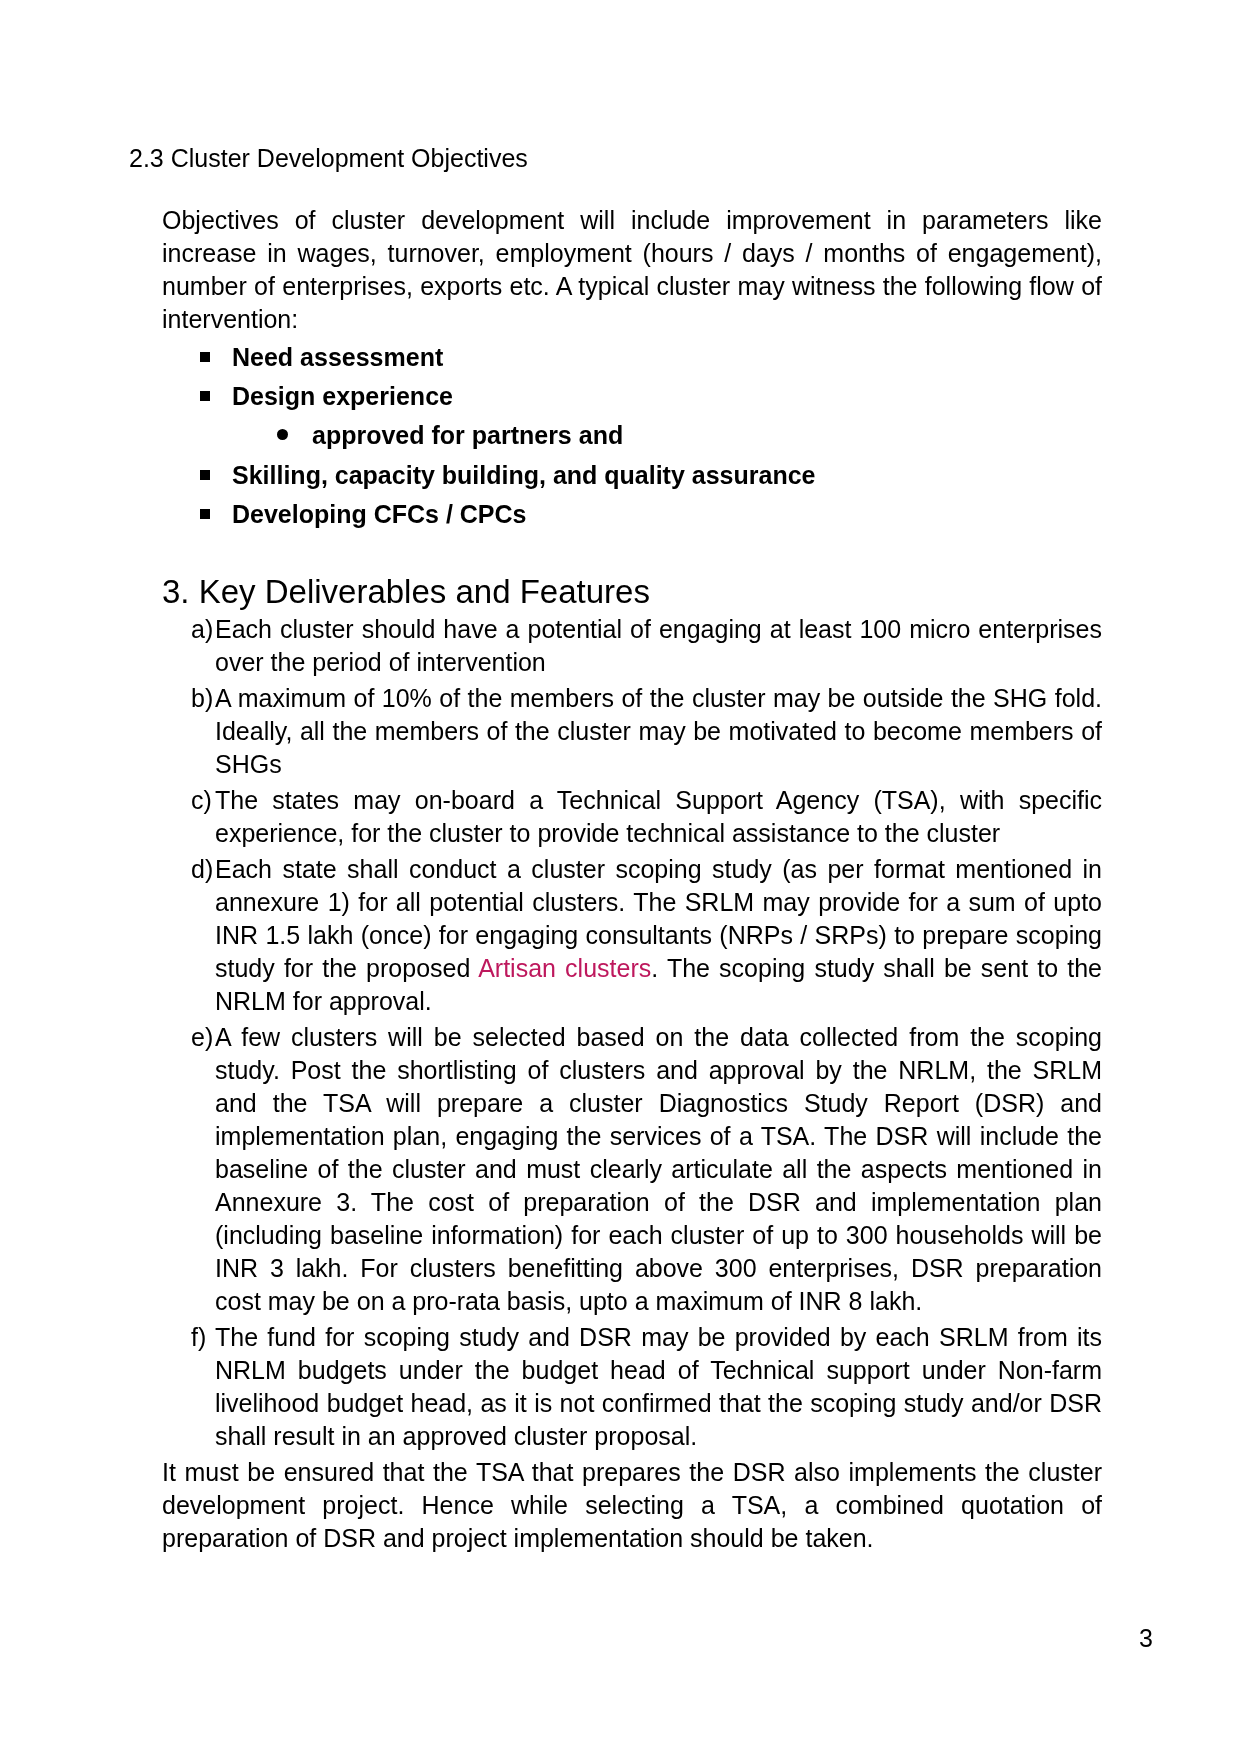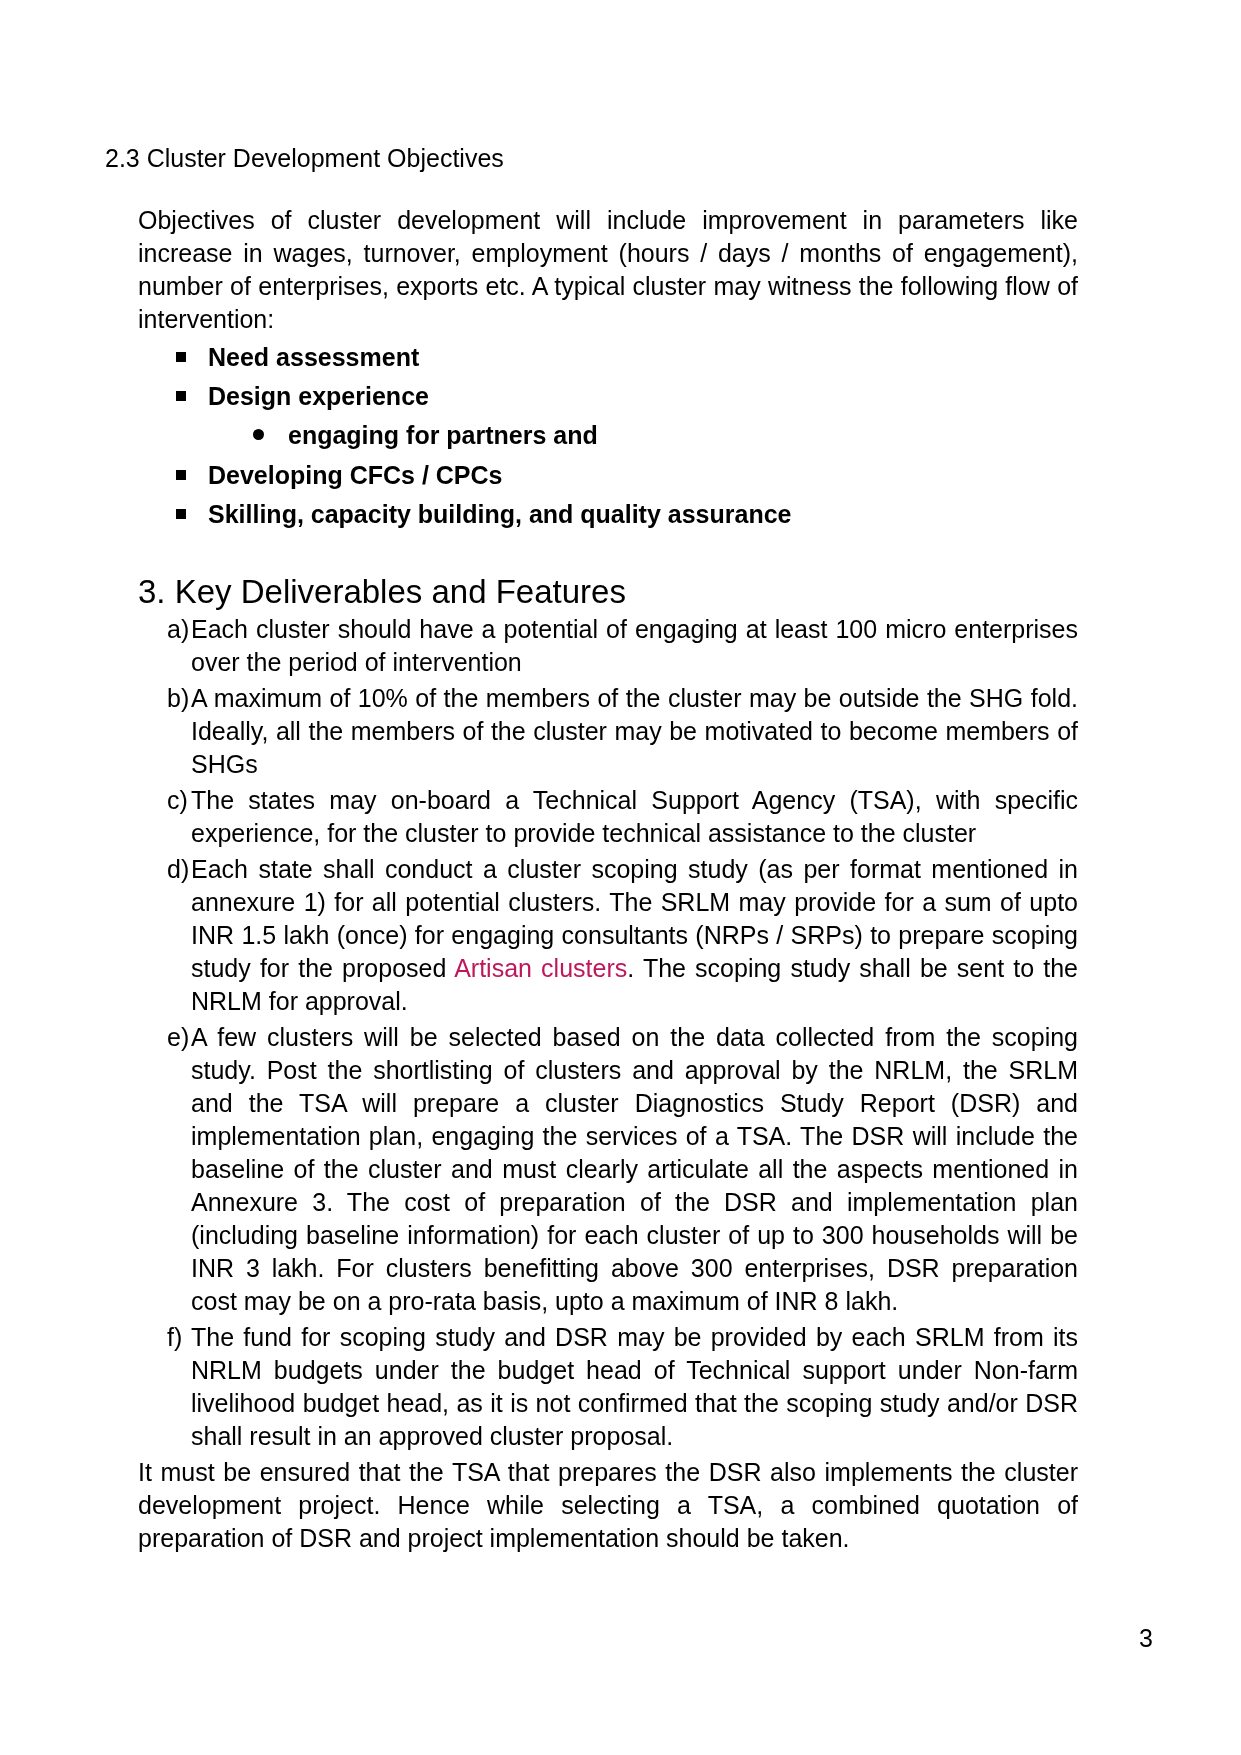--- a/index.html
+++ b/index.html
@@ -9,21 +9,21 @@
     height: 1755px;
     background: #ffffff;
     font-family: "Liberation Sans", "DejaVu Sans", sans-serif;
     font-size: 25px;
     line-height: 33px;
     color: #000000;
     overflow: hidden;
   }
   .content {
     position: absolute;
-    left: 105px;
+    left: 129px;
     top: 142px;
     width: 973px;
   }
   .h-sub {
     font-size: 25px;
     font-weight: 400;
     line-height: 33px;
     margin: 0 0 29px 0;
   }
   .intro {
@@ -109,29 +109,29 @@
       <li class="b1">
         <span class="sq"></span>
         <span>Need assessment</span>
       </li>
       <li class="b1">
         <span class="sq"></span>
         <span>Design experience</span>
       </li>
       <li class="b2">
         <span class="dot"></span>
-        <span>engaging for partners and</span>
+        <span>approved for partners and</span>
+      </li>
+      <li class="b1">
+        <span class="sq"></span>
+        <span>Skilling, capacity building, and quality assurance</span>
       </li>
       <li class="b1">
         <span class="sq"></span>
         <span>Developing CFCs / CPCs</span>
-      </li>
-      <li class="b1">
-        <span class="sq"></span>
-        <span>Skilling, capacity building, and quality assurance</span>
       </li>
     </ul>
 
     <div class="h-main">3. Key Deliverables and Features</div>
 
     <div class="letter-list">
       <div class="li-letter">
         <span class="marker">a)</span>
         <span>Each cluster should have a potential of engaging at least 100 micro enterprises over the period of intervention</span>
       </div>

